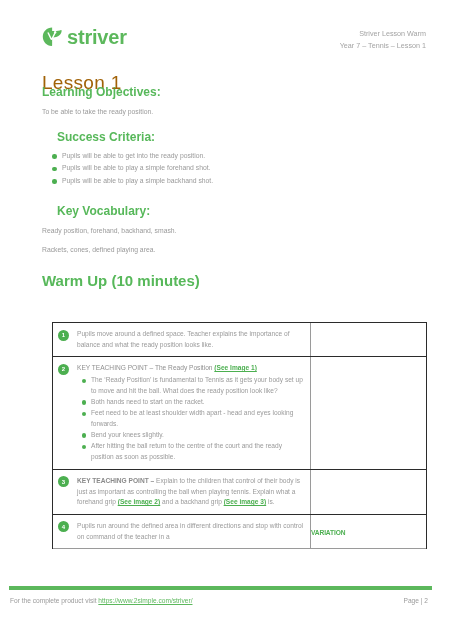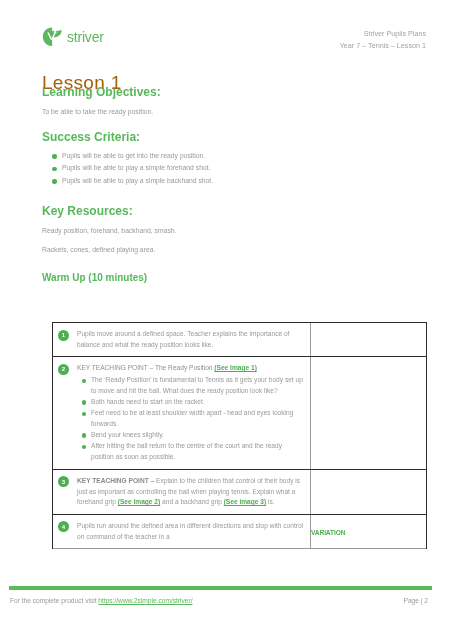--- a/index.html
+++ b/index.html
@@ -36,22 +36,22 @@
     display: flex;
     align-items: center;
     gap: 4px;
   }
   .brand-mark {
     width: 22px;
     height: 22px;
     display: block;
   }
   .brand-word {
-    font-size: 14px;
-    font-weight: normal;
+    font-size: 20px;
+    font-weight: bold;
     color: #5cb85c;
     letter-spacing: -0.2px;
     line-height: 1;
   }
   .header-meta {
     position: absolute;
     right: 24px;
     top: 28px;
     text-align: right;
     font-size: 7.2px;
@@ -80,21 +80,21 @@
   }
 
   h2.section {
     margin: 0;
     padding: 0 0 0 42px;
     font-size: 12px;
     font-weight: bold;
     color: #57b85a;
     line-height: 1;
   }
-  h2.section.spaced { margin-top: 14px; }
+  h2.section.spaced { margin-top: 14px; margin-left: 15px; }
 
   p.body-text {
     margin: 0;
     padding: 9px 0 0 42px;
     font-size: 6.8px;
     color: #9a9a9a;
     line-height: 1.4;
   }
 
   ul.crit {
@@ -115,21 +115,21 @@
     top: 4.5px;
     width: 4.5px;
     height: 4.5px;
     border-radius: 50%;
     background: #4caf50;
   }
 
   h2.warmup {
     margin: 0;
     padding: 0 0 0 42px;
-    font-size: 10px;
+    font-size: 15px;
     font-weight: bold;
     color: #57b85a;
     line-height: 1;
   }
 
   
   .lesson-table {
     position: absolute;
     left: 52px;
     top: 322px;
@@ -251,40 +251,40 @@
         <svg viewBox="0 0 32 32" width="22" height="22" aria-hidden="true">
           <path d="M16.2 2.2C8.6 2.2 2.6 8.1 2.6 15.6c0 7.2 5.6 13.1 12.9 13.5 0.4 0 0.7-0.3 0.7-0.7V17.6c0-0.4 0.3-0.7 0.7-0.7 4.8-0.3 8.6-1.9 11-4.6 1.6-1.8 2.1-3.9 2.1-5.9 0-0.5-0.5-0.8-0.9-0.6-2.9 1.4-7 1.6-12.9 1.4z" fill="#5cb85c"></path>
           <path d="M10.5 10.2l4.2 8.6c0.3 0.6 1.1 0.6 1.4 0l4.2-8.6" fill="none" stroke="#ffffff" stroke-width="2.1" stroke-linecap="round" stroke-linejoin="round"></path>
           <circle cx="20.6" cy="9.1" r="1.7" fill="#ffffff"></circle>
         </svg>
       </span>
       <span class="brand-word">striver</span>
     </div>
 
     <div class="header-meta">
-      <div>Striver Pupils Plans</div>
+      <div>Striver Lesson Warm</div>
       <div>Year 7 – Tennis – Lesson 1</div>
     </div>
   </div>
 
   <h1 class="lesson-title">Lesson  1</h1>
 
   <div class="content">
 
     <h2 class="section">Learning Objectives:</h2>
     <p class="body-text">To be able to take the ready position.</p>
 
     <h2 class="section spaced">Success Criteria:</h2>
     <ul class="crit">
       <li>Pupils will be able to get into the ready position.</li>
       <li>Pupils will be able to play a simple forehand shot.</li>
       <li>Pupils will be able to play a simple backhand shot.</li>
     </ul>
 
-    <h2 class="section spaced" style="margin-top:18px;">Key Resources:</h2>
+    <h2 class="section spaced" style="margin-top:18px;">Key Vocabulary:</h2>
     <p class="body-text">Ready position, forehand, backhand, smash.</p>
 
     <p class="body-text">Rackets, cones, defined playing area.</p>
 
     <h2 class="warmup" style="margin-top:19px;">Warm Up (10 minutes)</h2>
   </div>
 
   <div class="lesson-table">
 
     <div class="t-row">

